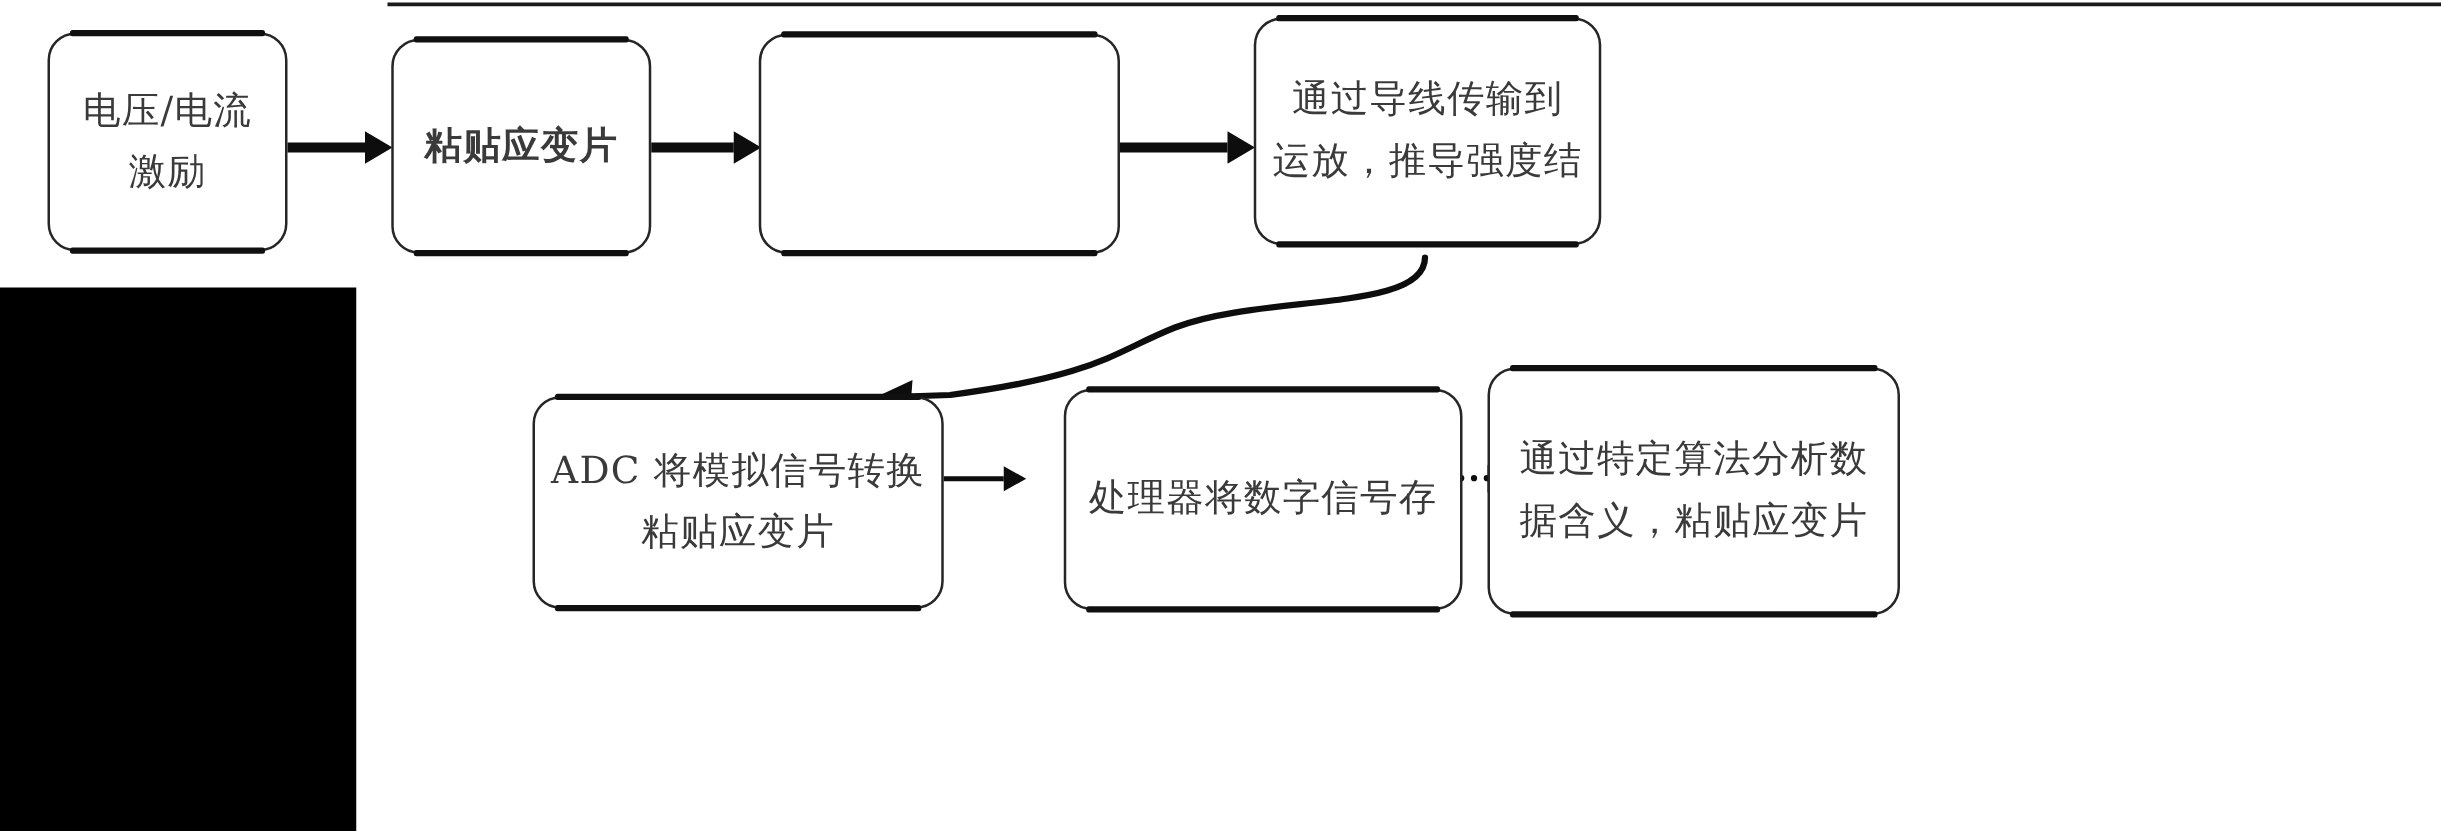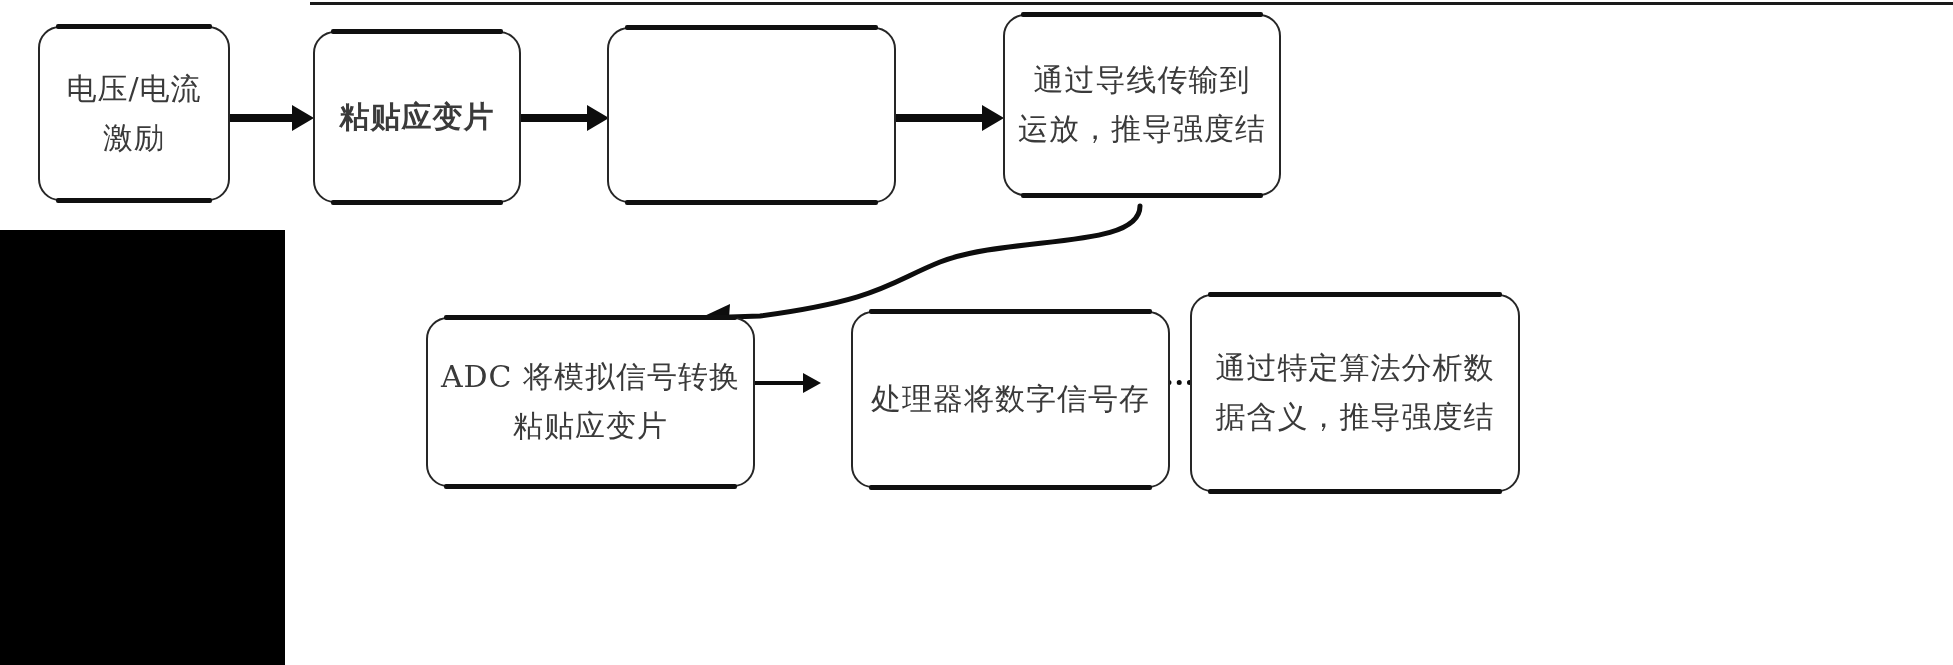--- a/index.html
+++ b/index.html
@@ -168,18 +168,18 @@
     <span class="ln">处理器将数字信号存</span>
   </div>
 
   <div class="arrow dotted" style="left:1146px;top:383px;width:66px;">
     <div class="shaft" style="width:46px;"></div>
     <div class="head" style="left:44px;"></div>
   </div>
 
   <div class="node" style="left:1190px;top:294px;width:330px;height:198px;">
     <span class="ln">通过特定算法分析数</span>
-    <span class="ln">据含义，推导强度结</span>
+    <span class="ln">据含义，粘贴应变片</span>
   </div>
 
   <div class="black-block" style="left:0px;top:230px;width:285px;height:435px;z-index:9;"></div>
 
 </div>
 
 </body></html>

